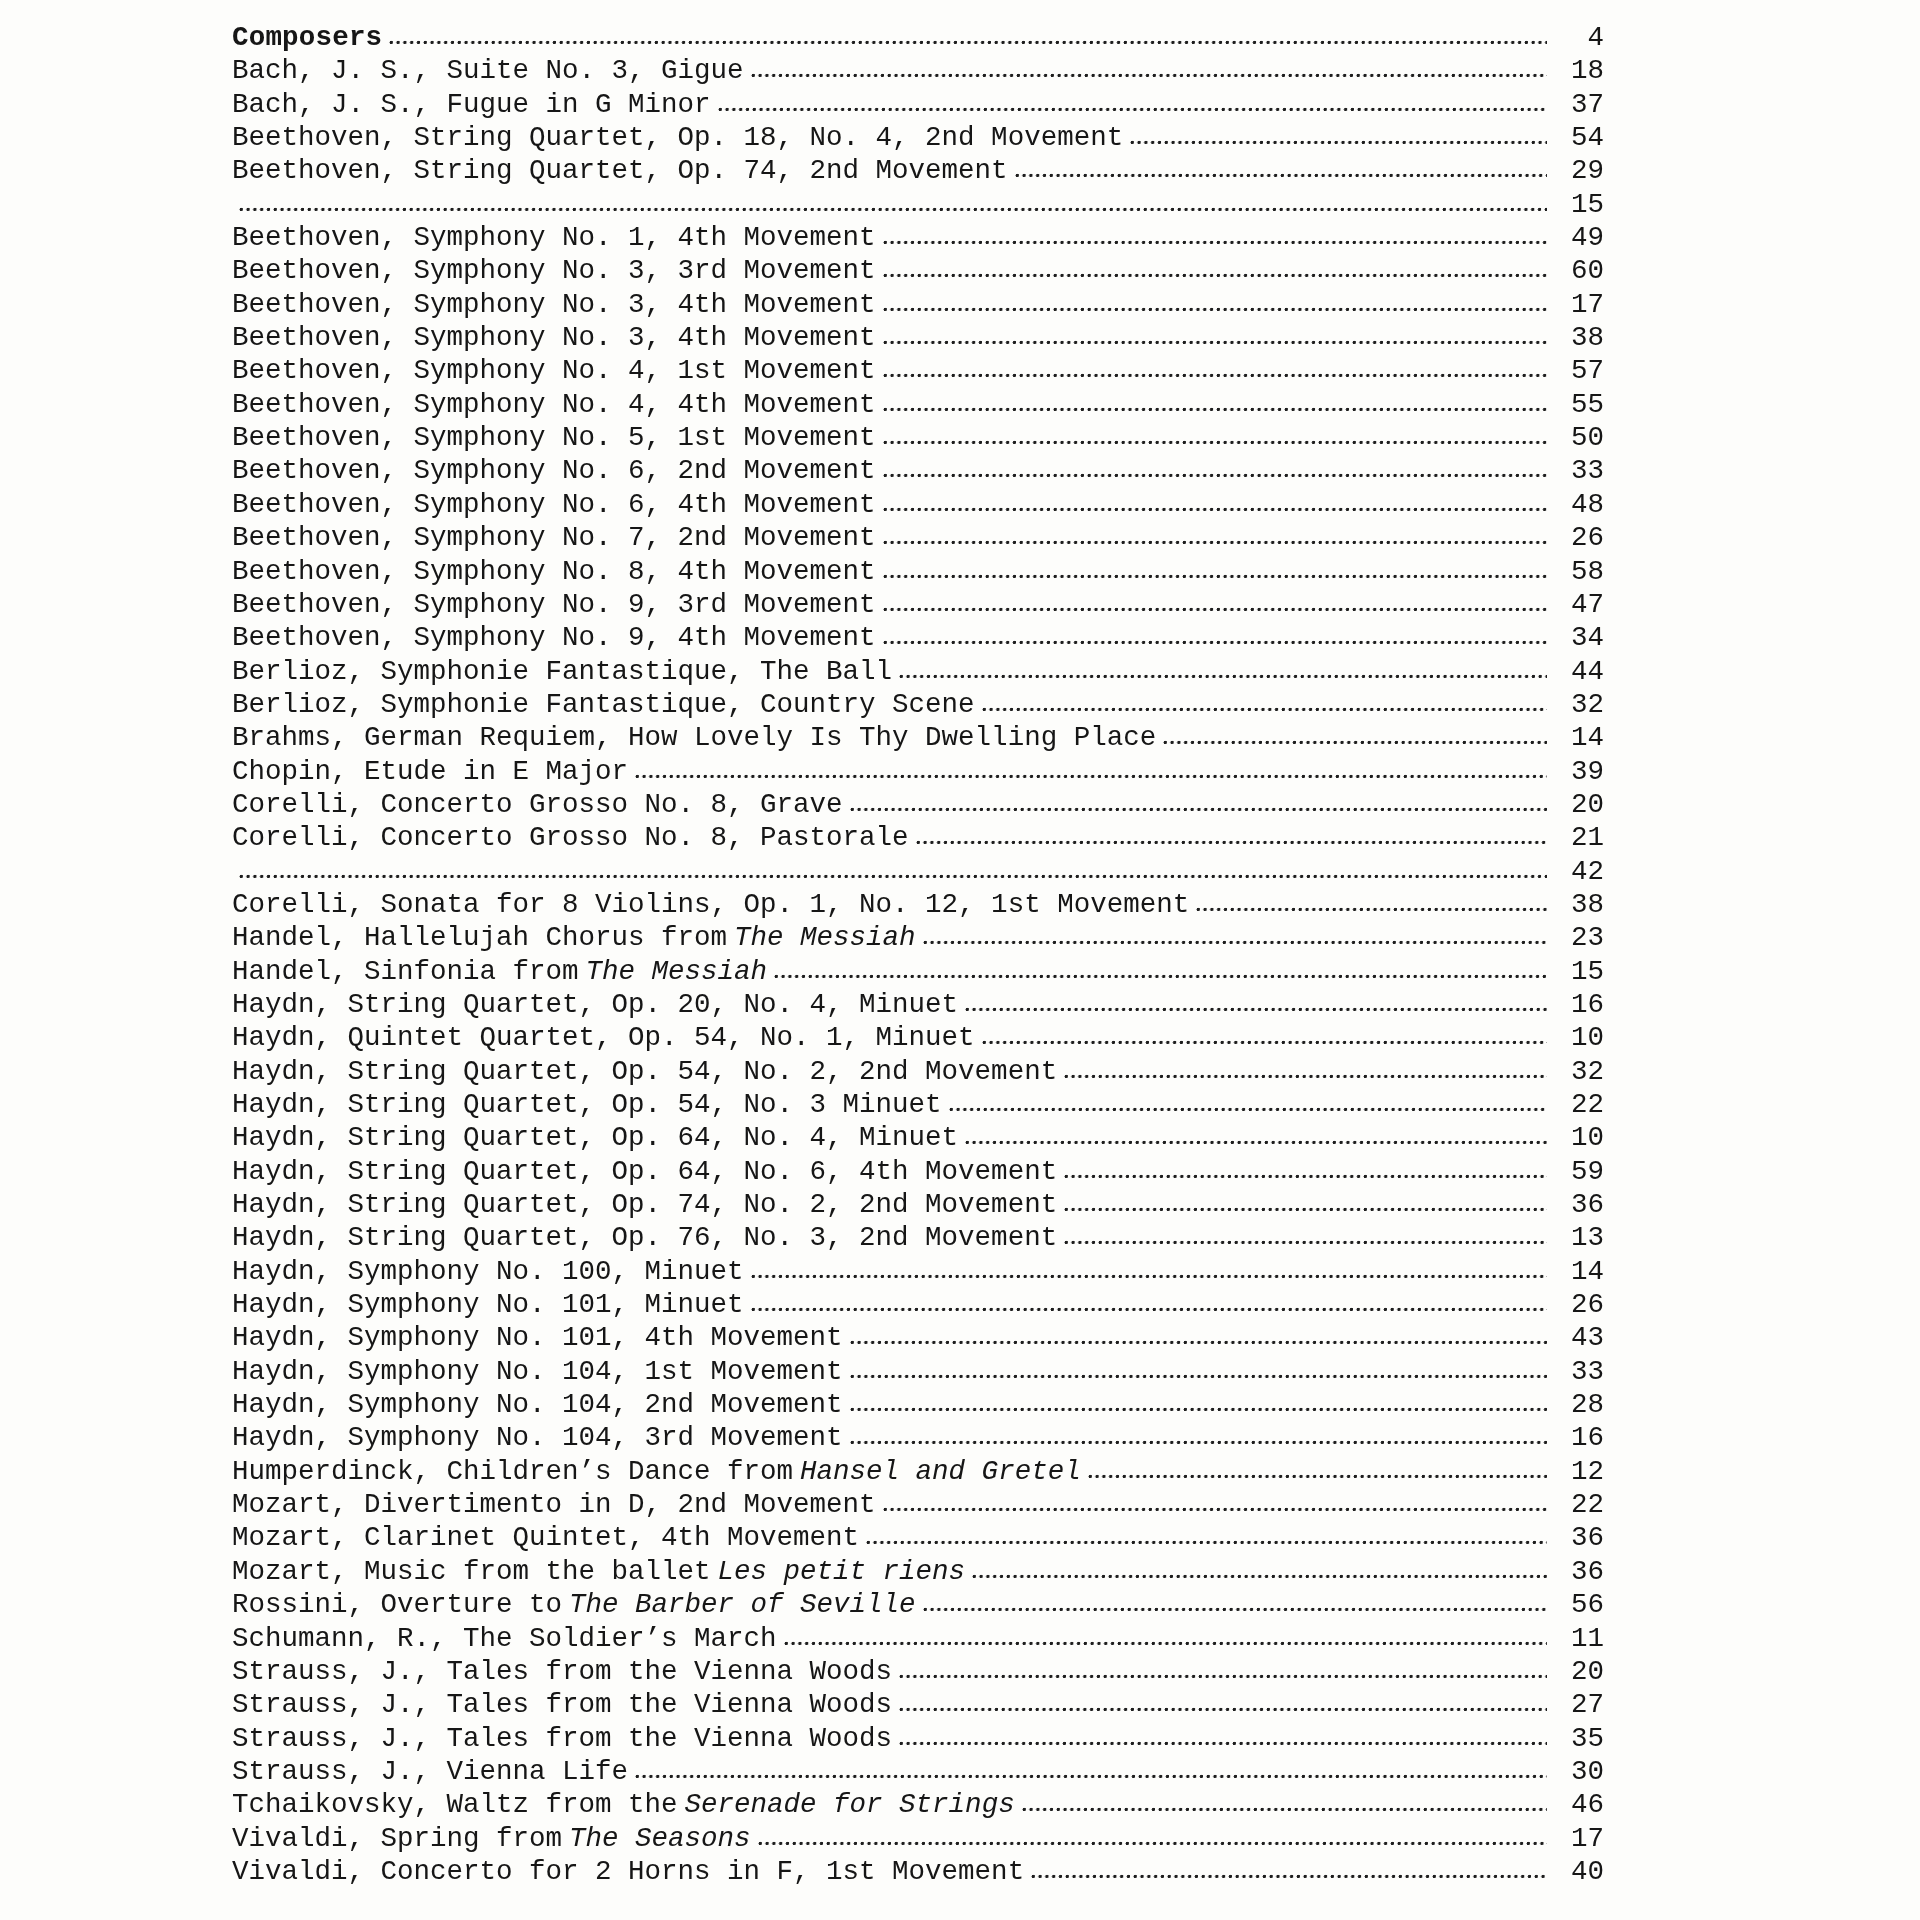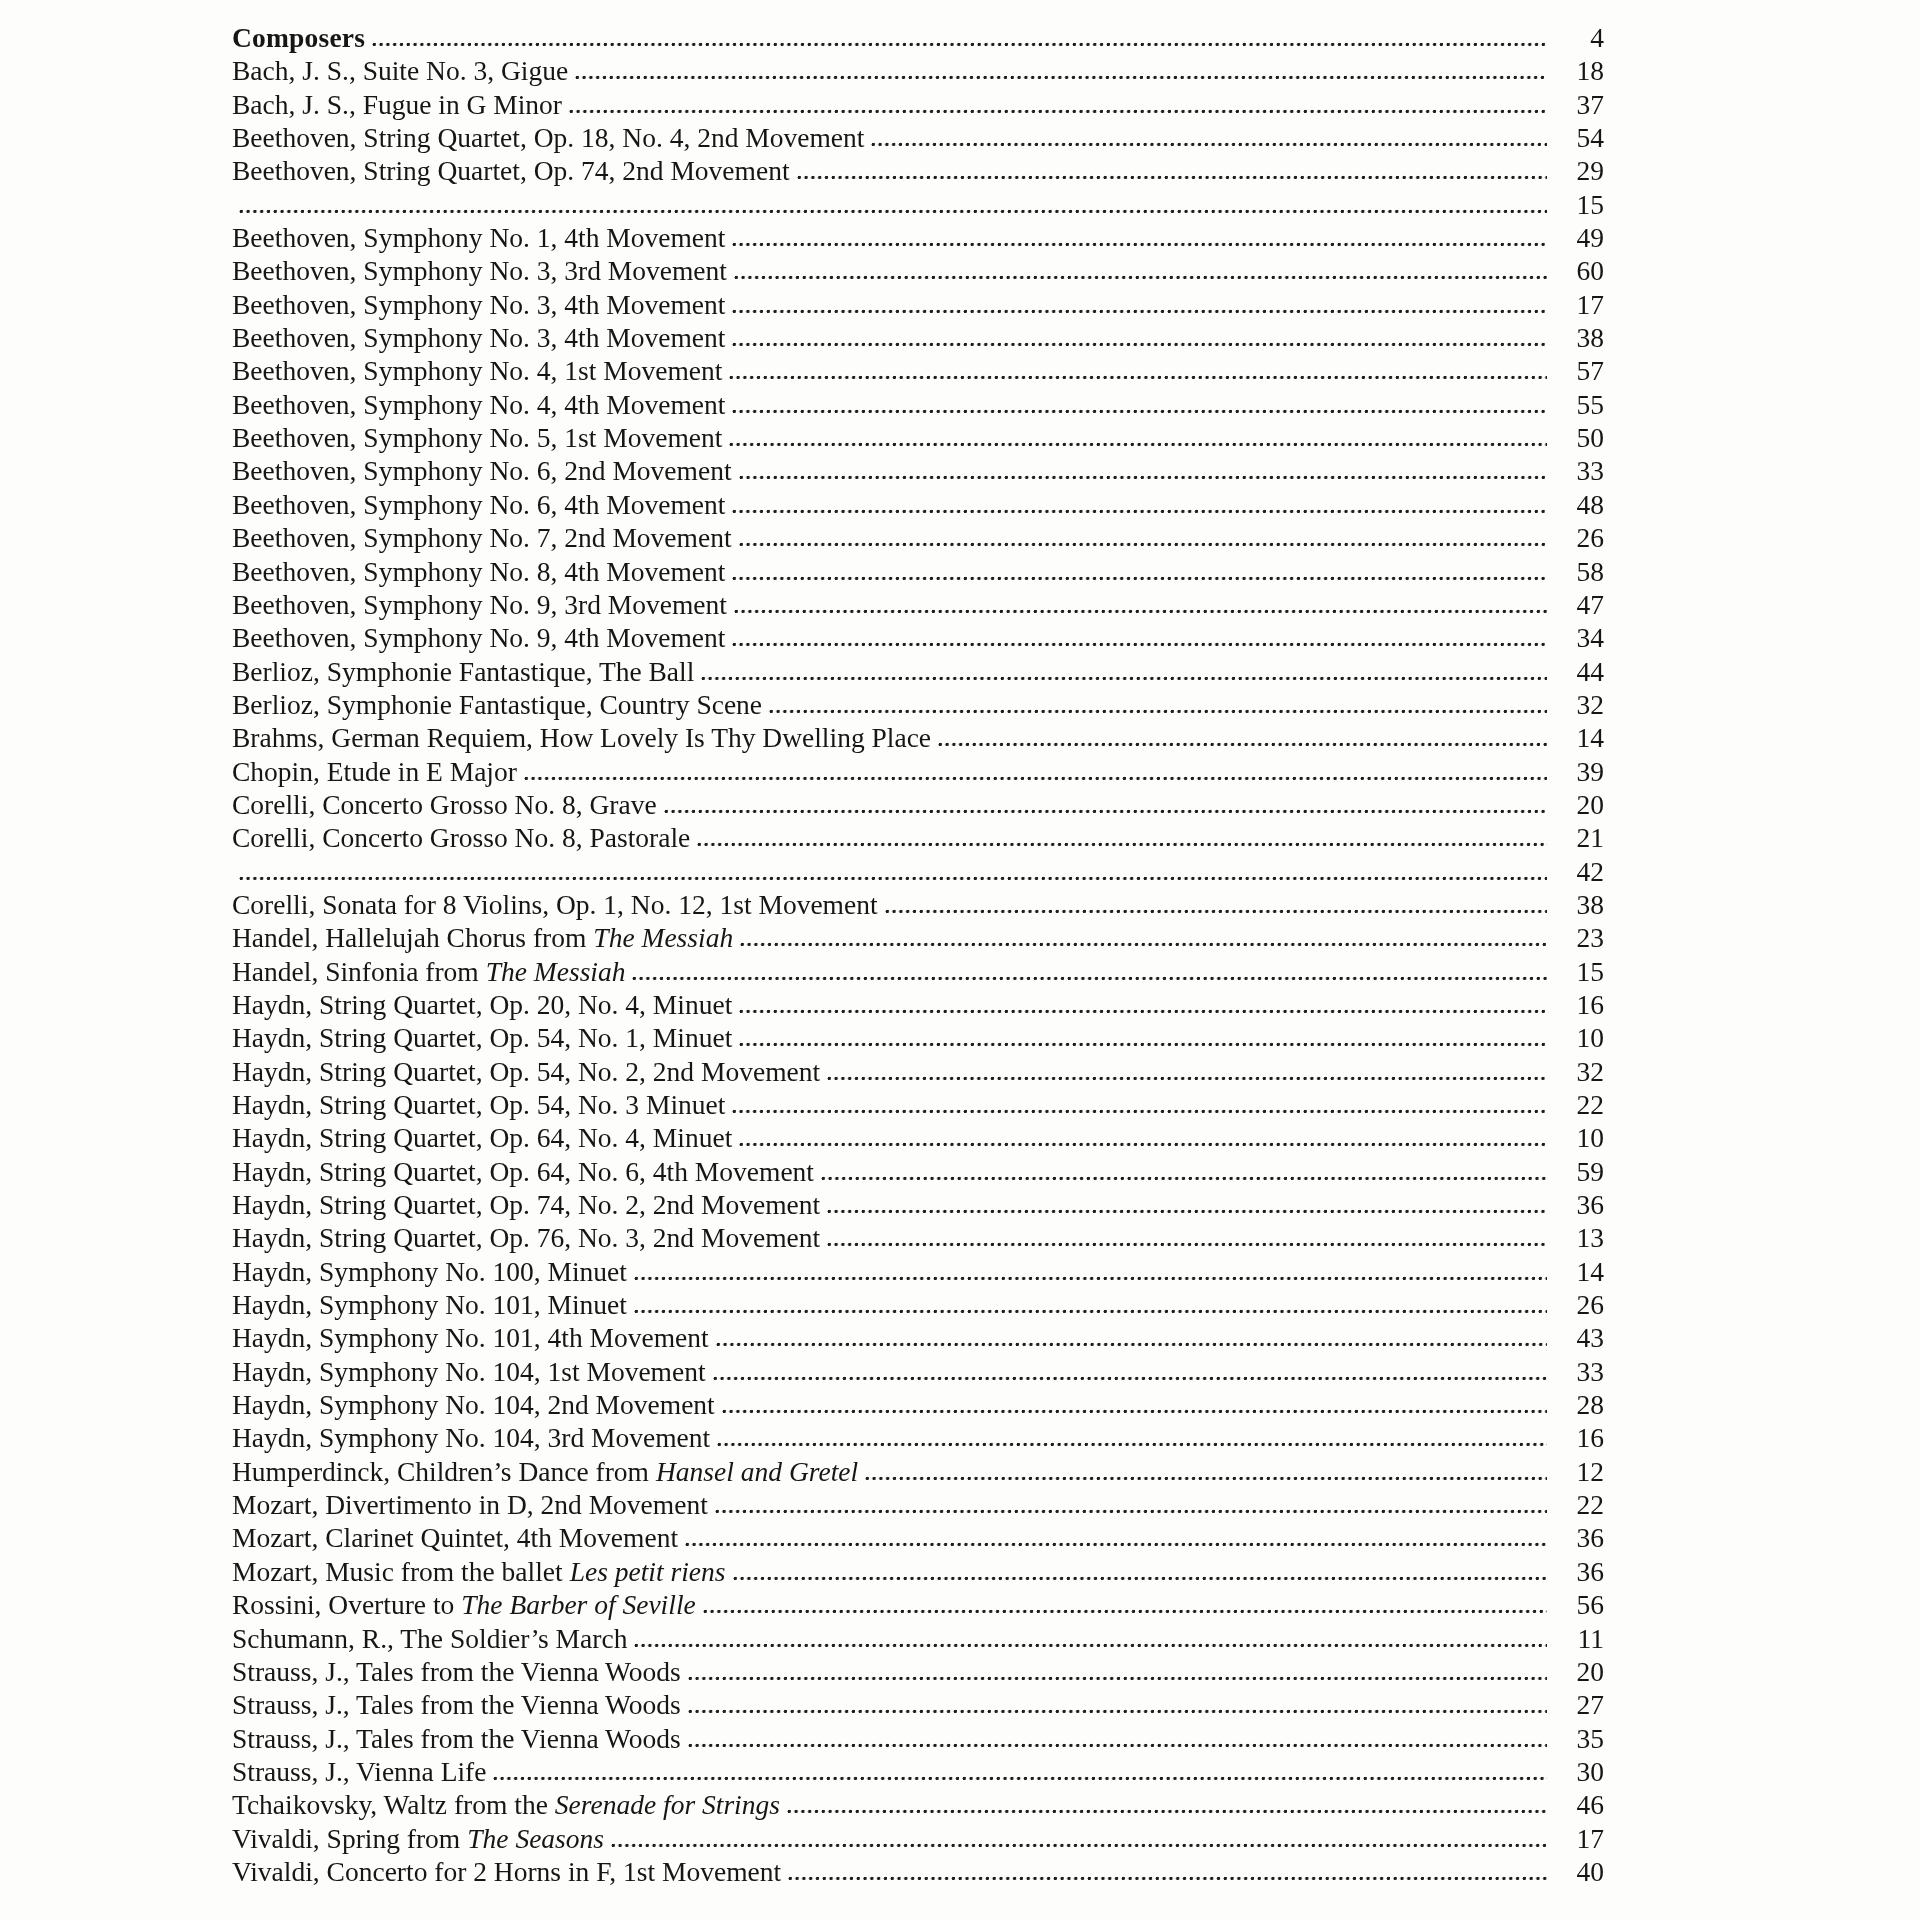--- a/index.html
+++ b/index.html
@@ -1,21 +1,21 @@
 <!DOCTYPE html>
 <html><head>
 <meta charset="utf-8">
 <style>
   html,body{margin:0;padding:0;background:#e9e9e9;}
   .page{
     position:relative;
     width:1920px;height:1920px;
     background:#fdfdfb;
     overflow:hidden;
-    font-family:Liberation Serif, serif;
+    font-family:Liberation Mono, monospace;
   }
   .toc{
     position:absolute;
     left:232px;top:21px;
     width:1372px;
   }
   .row{
     display:flex;
     align-items:baseline;
     height:33.35px;
@@ -187,21 +187,21 @@
         <em class="it">The Messiah</em>
     <span class="leader"></span>
     <span class="p">15</span>
   </div>
       <div class="row">
     <span class="t">Haydn, String Quartet, Op. 20, No. 4, Minuet</span>
     <span class="leader"></span>
     <span class="p">16</span>
   </div>
       <div class="row">
-    <span class="t">Haydn, String Quartet, Op. 54, No. 1, Minuet</span>
+    <span class="t">Haydn, Quintet Quartet, Op. 54, No. 1, Minuet</span>
     <span class="leader"></span>
     <span class="p">10</span>
   </div>
       <div class="row">
     <span class="t">Haydn, String Quartet, Op. 54, No. 2, 2nd Movement</span>
     <span class="leader"></span>
     <span class="p">32</span>
   </div>
       <div class="row">
     <span class="t">Haydn, String Quartet, Op. 54, No. 3 Minuet</span>

